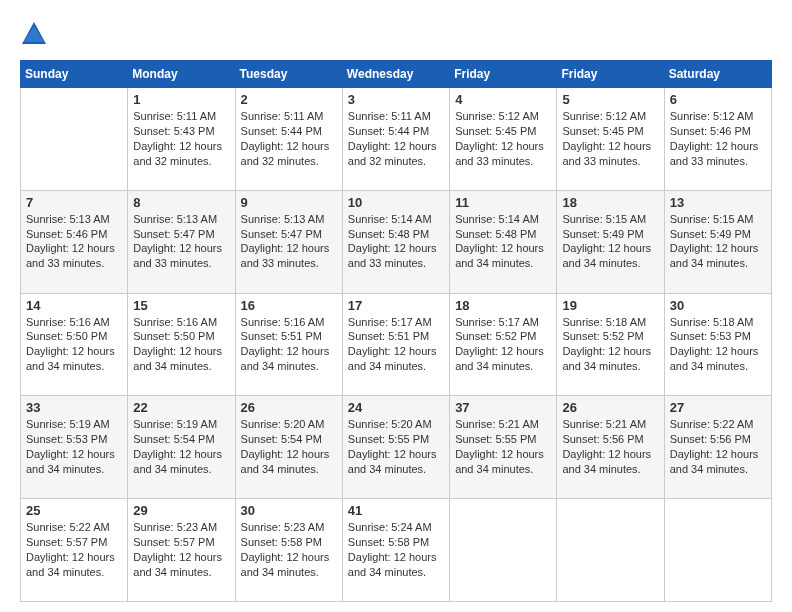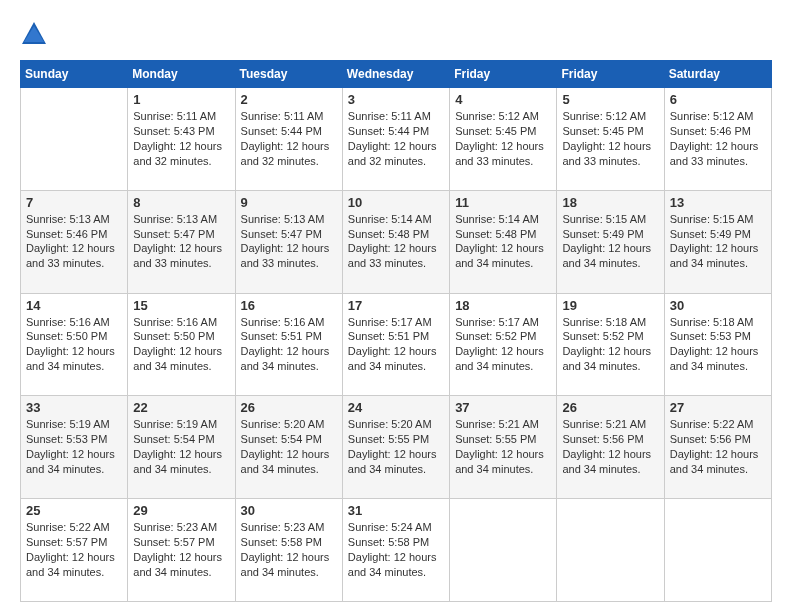--- a/index.html
+++ b/index.html
@@ -253,21 +253,21 @@
           </td>
           <td>
             <span class="day-number">29</span>
             <div class="cell-text">Sunrise: 5:23 AM<br>Sunset: 5:57 PM<br>Daylight: 12 hours<br>and 34 minutes.</div>
           </td>
           <td>
             <span class="day-number">30</span>
             <div class="cell-text">Sunrise: 5:23 AM<br>Sunset: 5:58 PM<br>Daylight: 12 hours<br>and 34 minutes.</div>
           </td>
           <td>
-            <span class="day-number">31</span>
+            <span class="day-number">41</span>
             <div class="cell-text">Sunrise: 5:24 AM<br>Sunset: 5:58 PM<br>Daylight: 12 hours<br>and 34 minutes.</div>
           </td>
           <td class="empty-cell"></td>
           <td class="empty-cell"></td>
           <td class="empty-cell"></td>
         </tr>
       </tbody>
   </table>
 </div>
 

